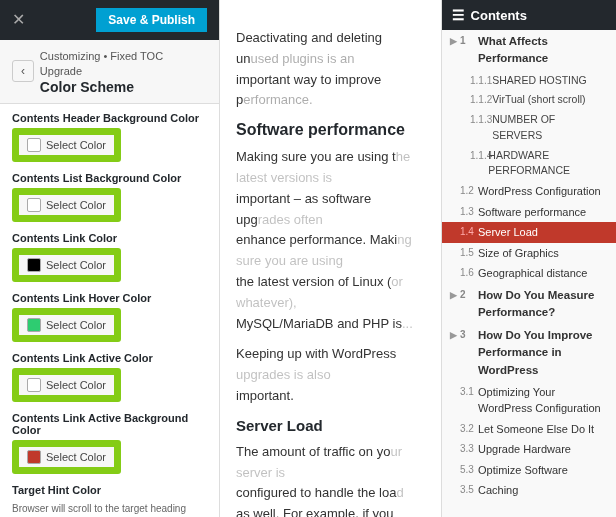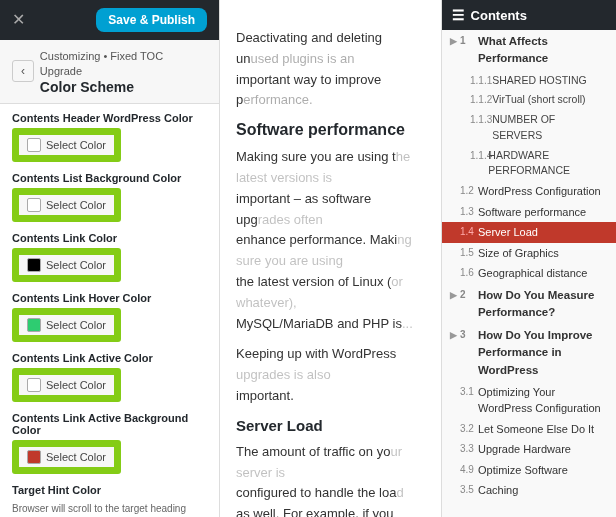--- a/index.html
+++ b/index.html
@@ -40,21 +40,21 @@
       background: none;
       border: none;
       line-height: 1;
     }
 
     .save-publish-btn {
       background: #00a0d2;
       color: #fff;
       border: none;
       padding: 5px 12px;
-      border-radius: 8px;
+      border-radius: 0;
       font-size: 12px;
       font-weight: 600;
       cursor: pointer;
     }
 
     .breadcrumb-area {
       background: #f7f7f7;
       border-bottom: 1px solid #ddd;
       padding: 8px 12px;
       display: flex;
@@ -251,21 +251,21 @@
   <div class="breadcrumb-area">
     <button class="back-btn">‹</button>
     <div>
       <span class="breadcrumb-text">Customizing • Fixed TOC Upgrade</span>
       <span class="breadcrumb-title">Color Scheme</span>
     </div>
   </div>
   <div class="panel-content">
 
   <div class="color-row">
-        <span class="color-row-label">Contents Header WordPress Color</span>
+        <span class="color-row-label">Contents Header Background Color</span>
         <button class="select-color-btn"><span class="color-swatch" style="background: rgb(255, 255, 255);"></span>Select Color</button>
       </div>
       <div class="color-row">
         <span class="color-row-label">Contents List Background Color</span>
         <button class="select-color-btn"><span class="color-swatch" style="background: rgb(255, 255, 255);"></span>Select Color</button>
       </div>
       <div class="color-row">
         <span class="color-row-label">Contents Link Color</span>
         <button class="select-color-btn"><span class="color-swatch" style="background: rgb(0, 0, 0);"></span>Select Color</button>
       </div>
@@ -357,21 +357,21 @@
       </div>
       <div class="toc-item level-1-sub">
         <span class="toc-num">3.2</span>
         <span>Let Someone Else Do It</span>
       </div>
       <div class="toc-item level-1-sub">
         <span class="toc-num">3.3</span>
         <span>Upgrade Hardware</span>
       </div>
       <div class="toc-item level-1-sub">
-        <span class="toc-num">4.9</span>
+        <span class="toc-num">5.3</span>
         <span>Optimize Software</span>
       </div>
       <div class="toc-item level-1-sub">
         <span class="toc-num">3.5</span>
         <span>Caching</span>
       </div>
     </div>
 </div>
 
 </body></html>

